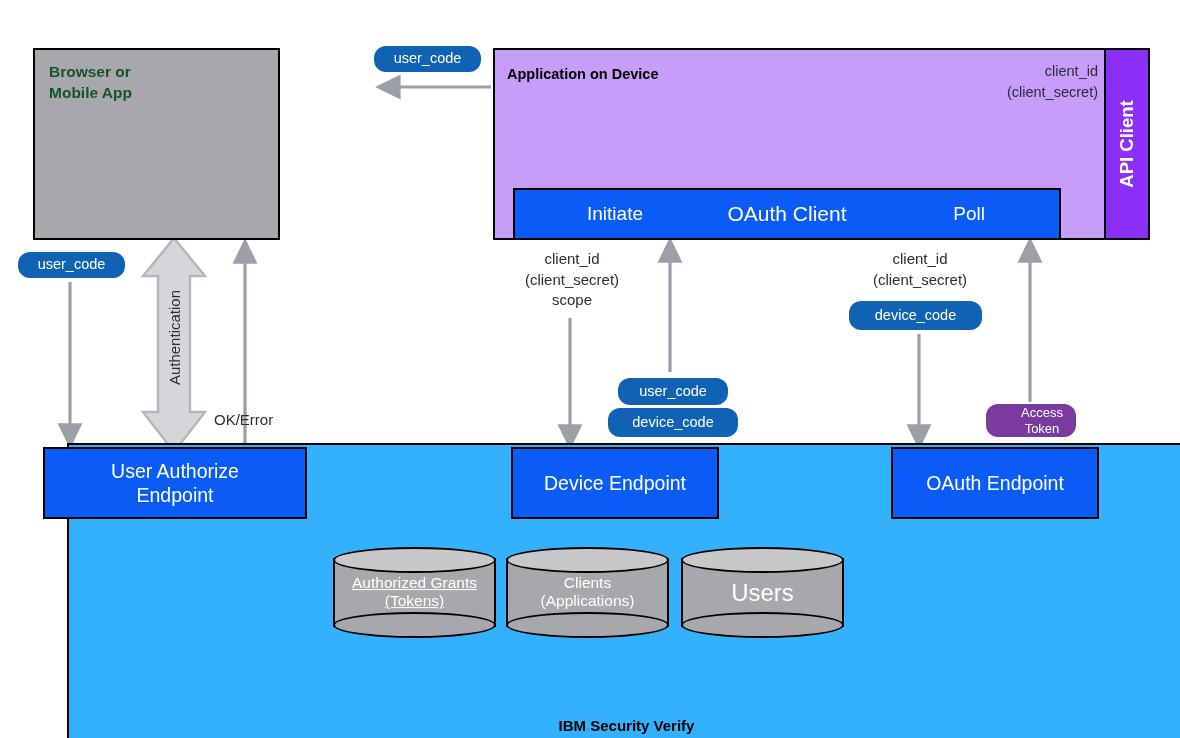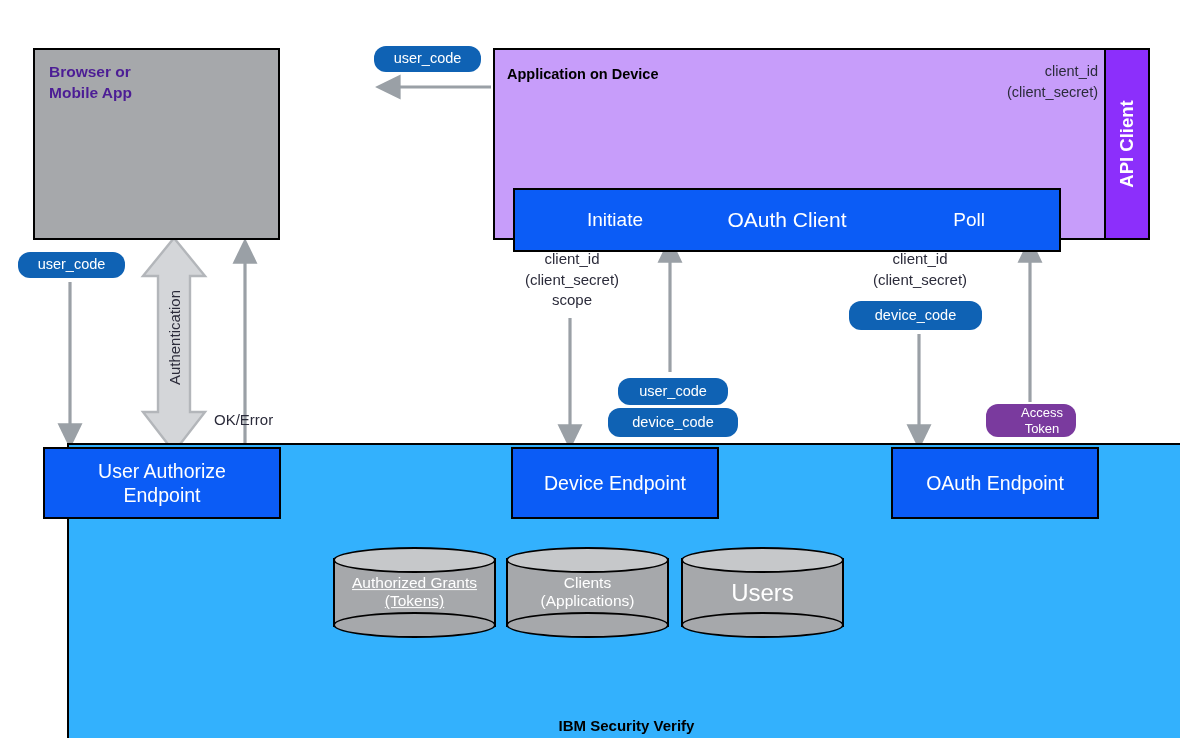--- a/index.html
+++ b/index.html
@@ -24,21 +24,21 @@
   .browser-box {
     left: 33px; top: 48px; width: 247px; height: 192px;
     background: #a6a8ab;
     border: 2px solid #000000;
   }
   .browser-label {
     position: absolute;
     left: 14px; top: 12px;
     font-size: 15.5px;
     font-weight: bold;
-    color: #4c1d95;
+    color: #14532d;
     line-height: 1.35;
     white-space: pre-line;
   }
 
   
   .app-box {
     left: 493px; top: 48px; width: 619px; height: 192px;
     background: #c79dfa;
     border: 2px solid #000000;
   }
@@ -57,21 +57,21 @@
     border: 2px solid #000000;
   }
   .api-client-label {
     position: absolute; left: 50%; top: 50%;
     transform: translate(-50%,-50%) rotate(-90deg);
     transform-origin: center center;
     white-space: nowrap;
     font-size: 18.5px; font-weight: bold; color: #ffffff;
   }
   .oauth-bar {
-    left: 513px; top: 188px; width: 548px; height: 64px;
+    left: 513px; top: 188px; width: 548px; height: 52px;
     background: #0b5cf6;
     border: 2px solid #000000;
   }
   .oauth-bar span {
     position: absolute; top: 50%; transform: translateY(-50%);
     color: #ffffff; white-space: nowrap;
   }
   .oauth-initiate { left: 72px; font-size: 19px; }
   .oauth-title    { left: 50%; transform: translate(-50%,-50%) !important; font-size: 21px; }
   .oauth-poll     { right: 74px; font-size: 19px; }
@@ -91,21 +91,21 @@
   }
 
   
   .endpoint {
     background: #0b5cf6;
     border: 2px solid #000000;
     display: flex; align-items: center; justify-content: center;
     color: #ffffff; font-size: 19.5px; text-align: center;
     line-height: 1.25; white-space: pre-line;
   }
-  .ep-user   { left: 43px;  top: 447px; width: 238px; height: 72px; text-align: center; }
+  .ep-user   { left: 43px;  top: 447px; width: 264px; height: 72px; text-align: center; }
   .ep-device { left: 511px; top: 447px; width: 208px; height: 72px; }
   .ep-token  { left: 891px; top: 447px; width: 208px; height: 72px; }
 
   
   .cyl { position: absolute; }
   .cyl .body {
     position: absolute; left: 0; right: 0; top: 11px; bottom: 11px;
     background: #a6a8ab;
     border-left: 2px solid #000; border-right: 2px solid #000;
   }

